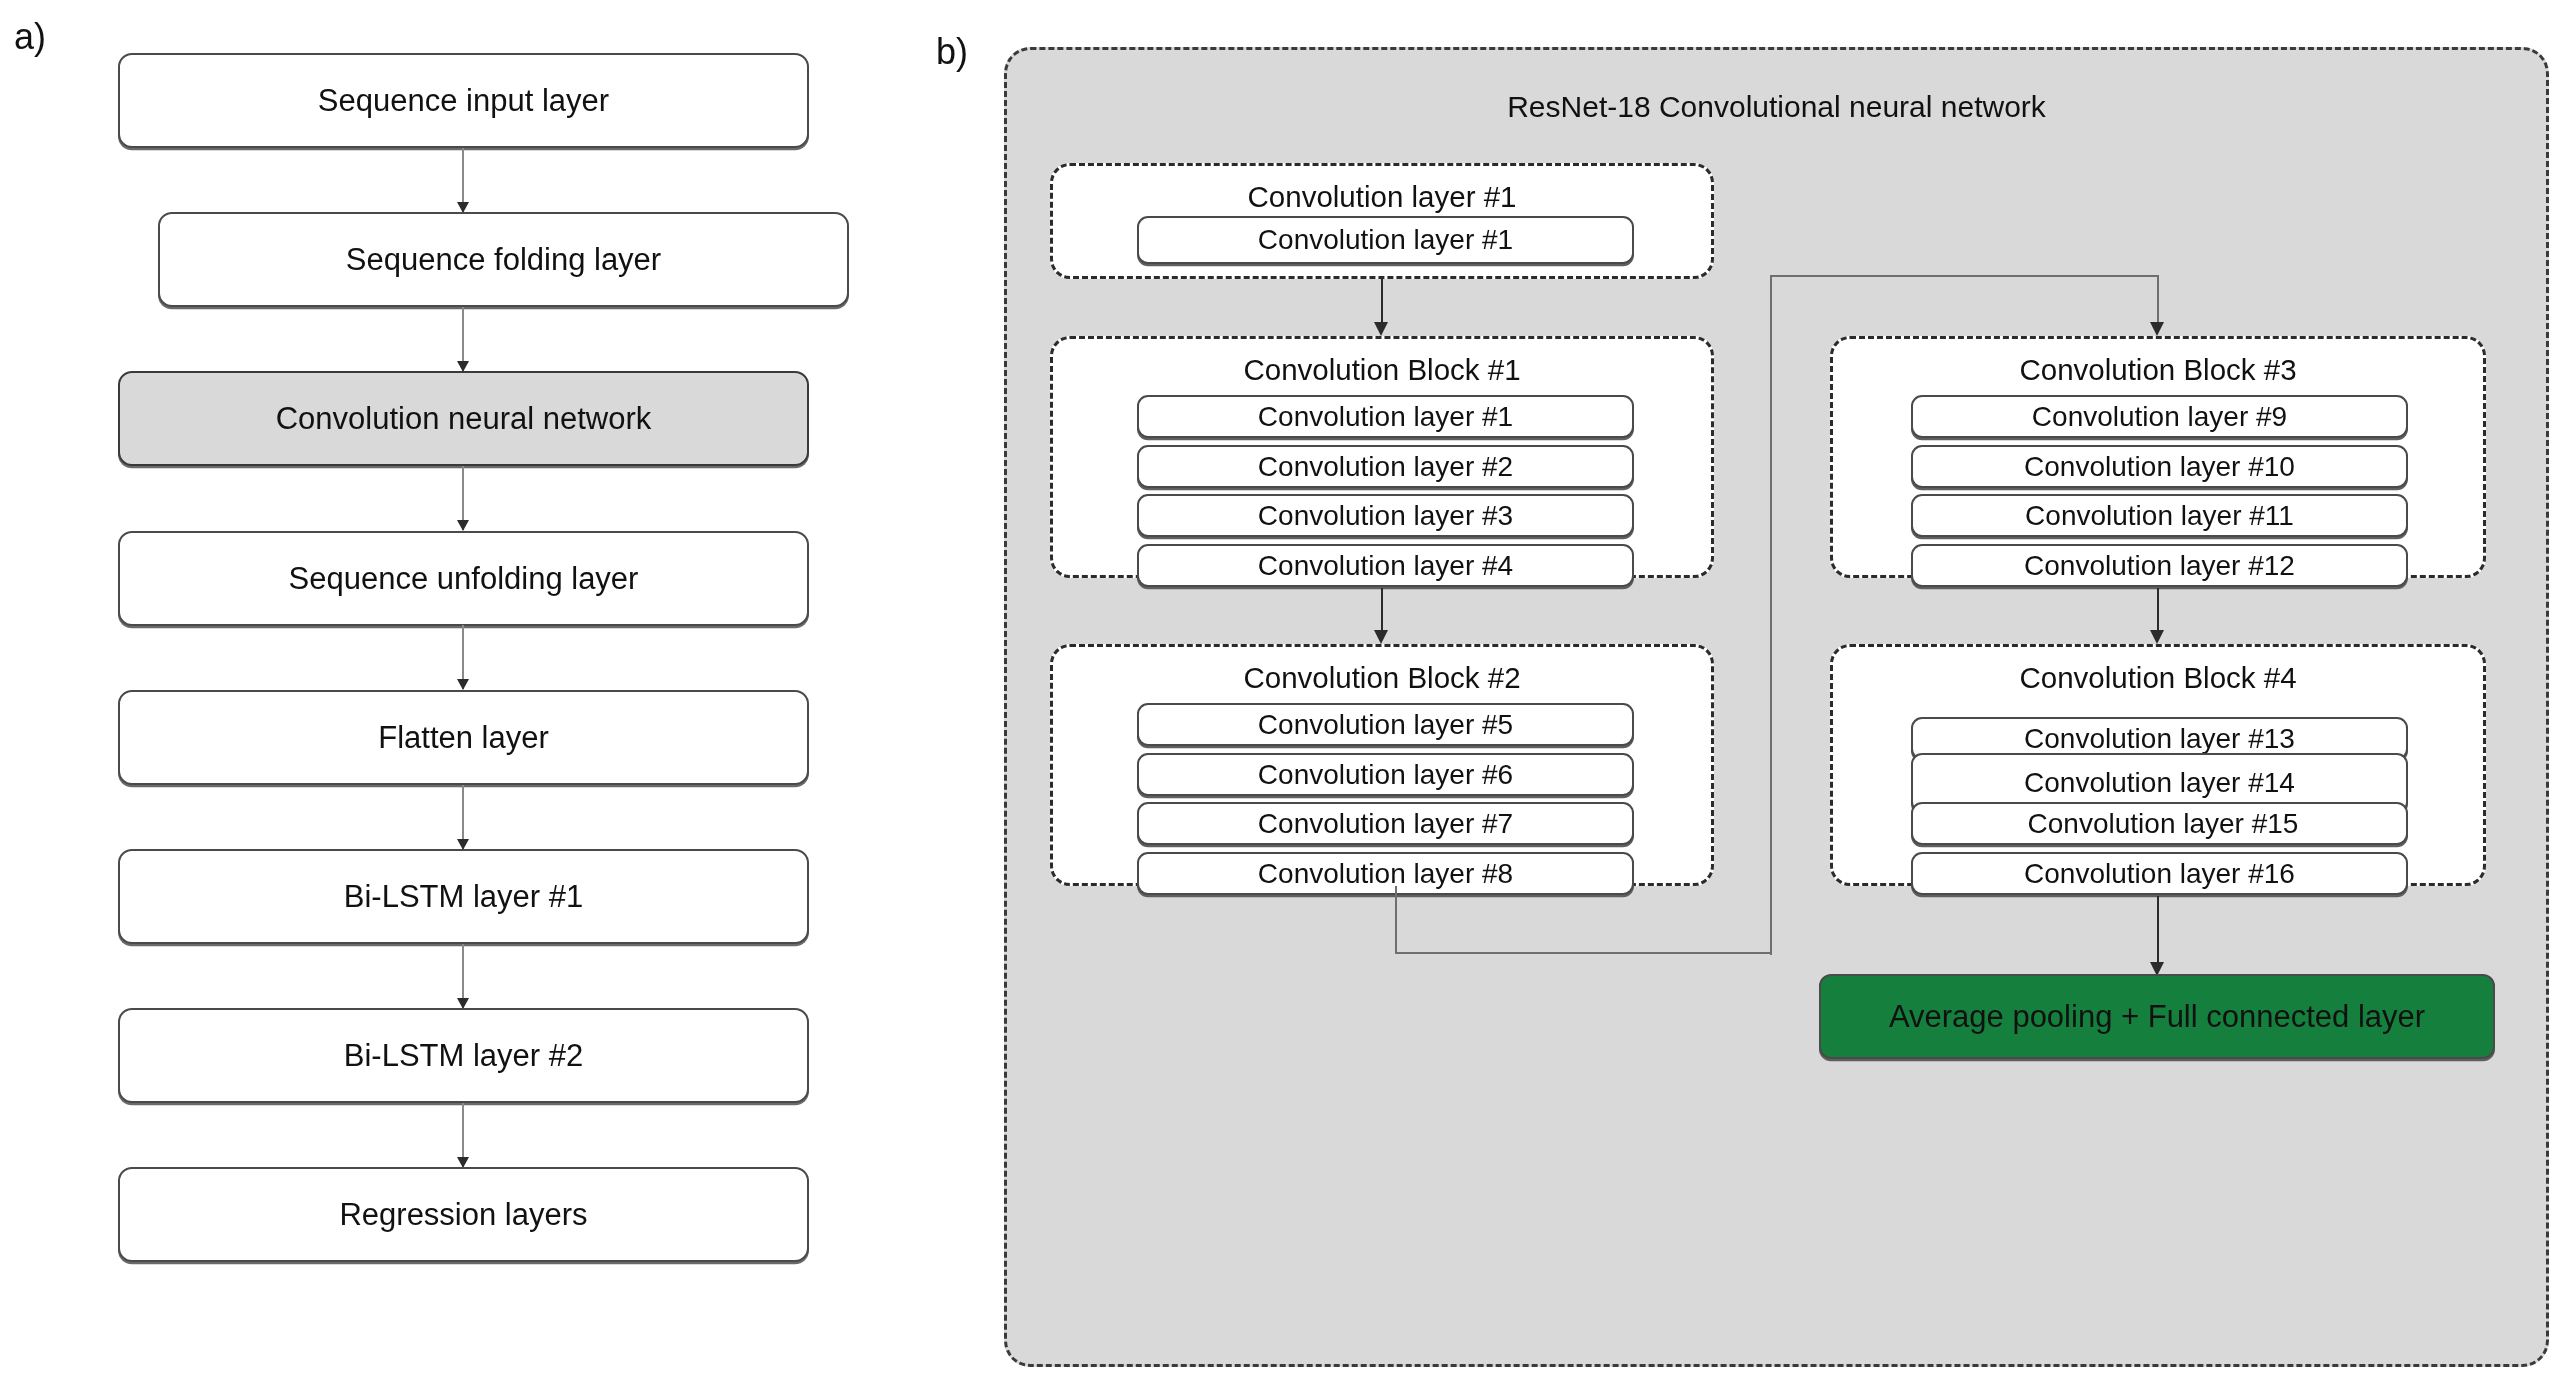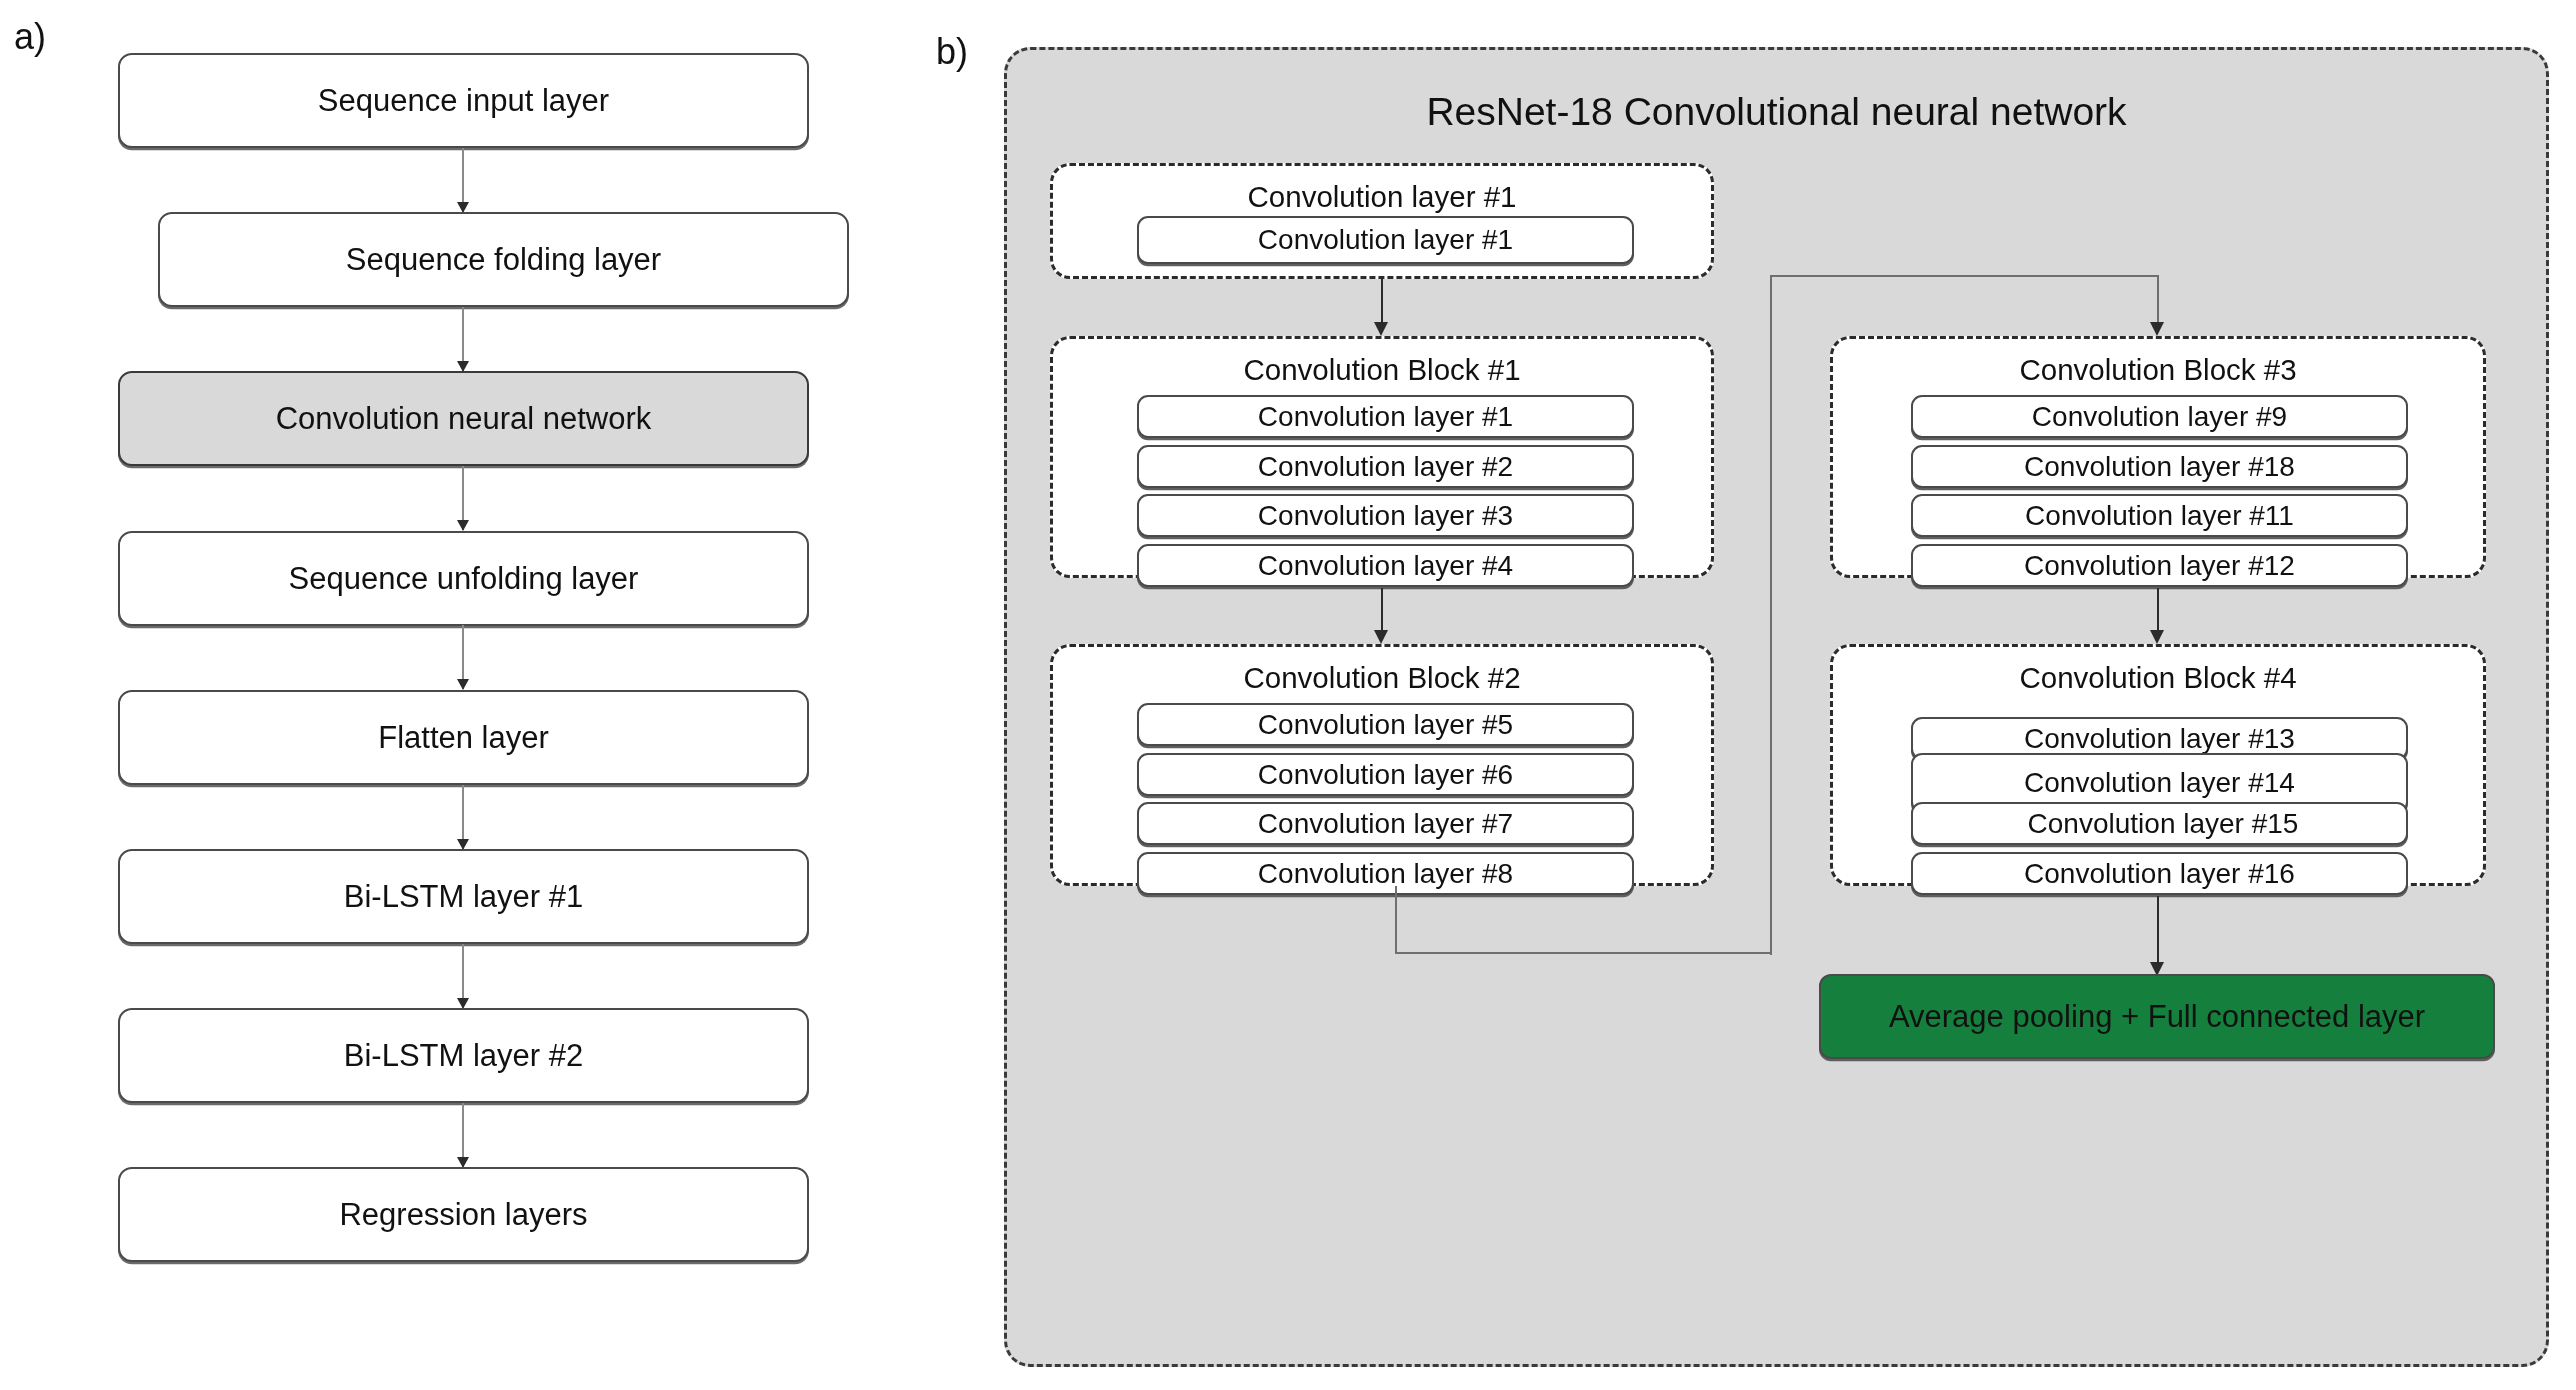--- a/index.html
+++ b/index.html
@@ -21,21 +21,21 @@
   .v-arrow::after{content:"";position:absolute;left:50%;bottom:-0.8px;
         transform:translateX(-50%);width:0;height:0;
         border-left:6.2px solid transparent;border-right:6.2px solid transparent;
         border-top:11px solid #2b2b2b;}
 
   
   #panel-b{position:absolute;left:1004px;top:47px;width:1545px;height:1320px;
         box-sizing:border-box;background:#d9d9d9;border:3.1px dashed #3a3a3a;
         border-radius:26.4px;}
   #panel-b-title{position:absolute;left:0;top:40px;width:100%;text-align:center;
-        font-size:39px;color:#111;}
+        font-size:30px;color:#111;}
 
   .group{position:absolute;box-sizing:border-box;background:#ffffff;
         border:3.1px dashed #2b2b2b;border-radius:20px;}
   .group-title{position:absolute;left:0;top:14px;width:100%;text-align:center;
         font-size:29.5px;color:#111;}
 
   .layer{position:absolute;box-sizing:border-box;background:#ffffff;
         border:2.3px solid #4a4a4a;border-radius:11px;
         display:flex;align-items:center;justify-content:center;
         font-size:28px;color:#111;box-shadow:0 2.3px 0 0 #5f5f5f;}
@@ -112,21 +112,21 @@
     <div class="group-title">Convolution Block #2</div>
     <div class="layer" style="left:84px;top:56px;width:497px;height:43px;">Convolution layer #5</div>
     <div class="layer" style="left:84px;top:106px;width:497px;height:43px;">Convolution layer #6</div>
     <div class="layer" style="left:84px;top:155px;width:497px;height:43px;">Convolution layer #7</div>
     <div class="layer" style="left:84px;top:205px;width:497px;height:43px;">Convolution layer #8</div>
   </div>
 
   <div class="group" style="left:823px;top:286px;width:656px;height:242px;">
     <div class="group-title">Convolution Block #3</div>
     <div class="layer" style="left:78px;top:56px;width:497px;height:43px;">Convolution layer #9</div>
-    <div class="layer" style="left:78px;top:106px;width:497px;height:43px;">Convolution layer #18</div>
+    <div class="layer" style="left:78px;top:106px;width:497px;height:43px;">Convolution layer #10</div>
     <div class="layer" style="left:78px;top:155px;width:497px;height:43px;">Convolution layer #11</div>
     <div class="layer" style="left:78px;top:205px;width:497px;height:43px;">Convolution layer #12</div>
   </div>
 
   <div class="conn conn-v" style="left:1150px;top:538px;height:48px;"></div>
   <div class="arrow-head" style="left:1143px;top:580px;"></div>
 
   <div class="group" style="left:823px;top:594px;width:656px;height:242px;">
     <div class="group-title">Convolution Block #4</div>
     <div class="layer" style="left:78px;top:70px;width:497px;height:43px;">Convolution layer #13</div>

